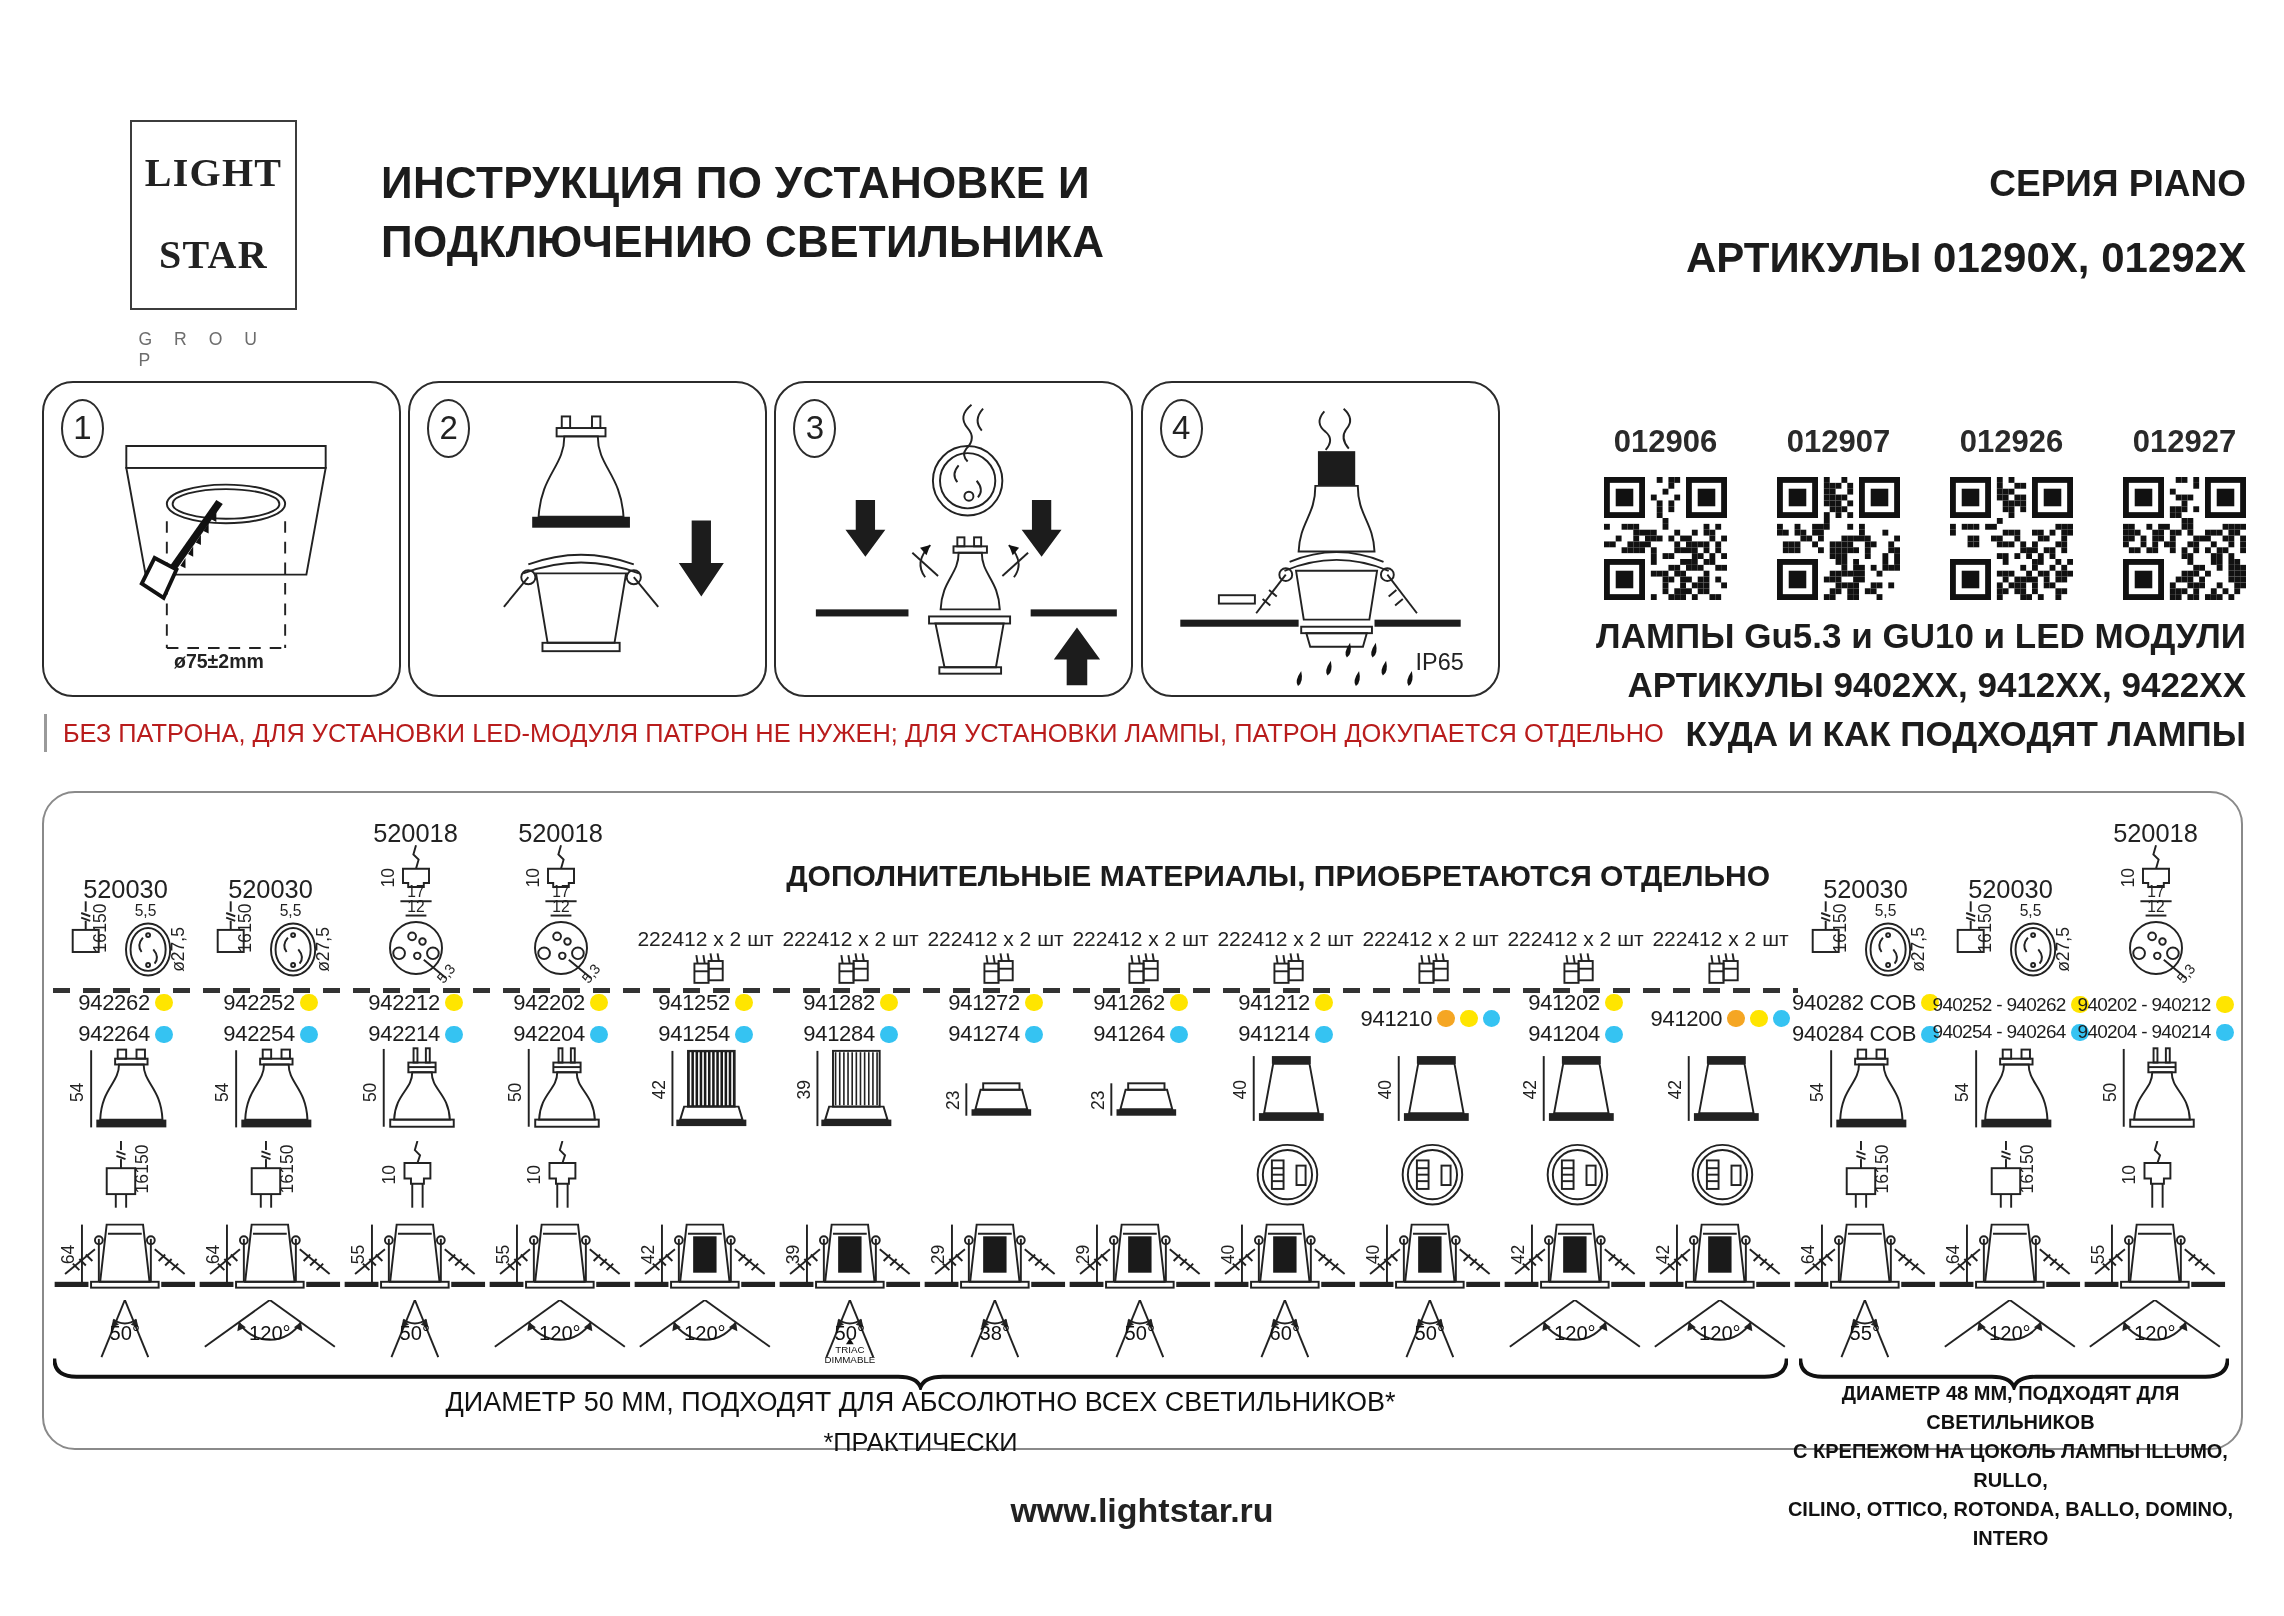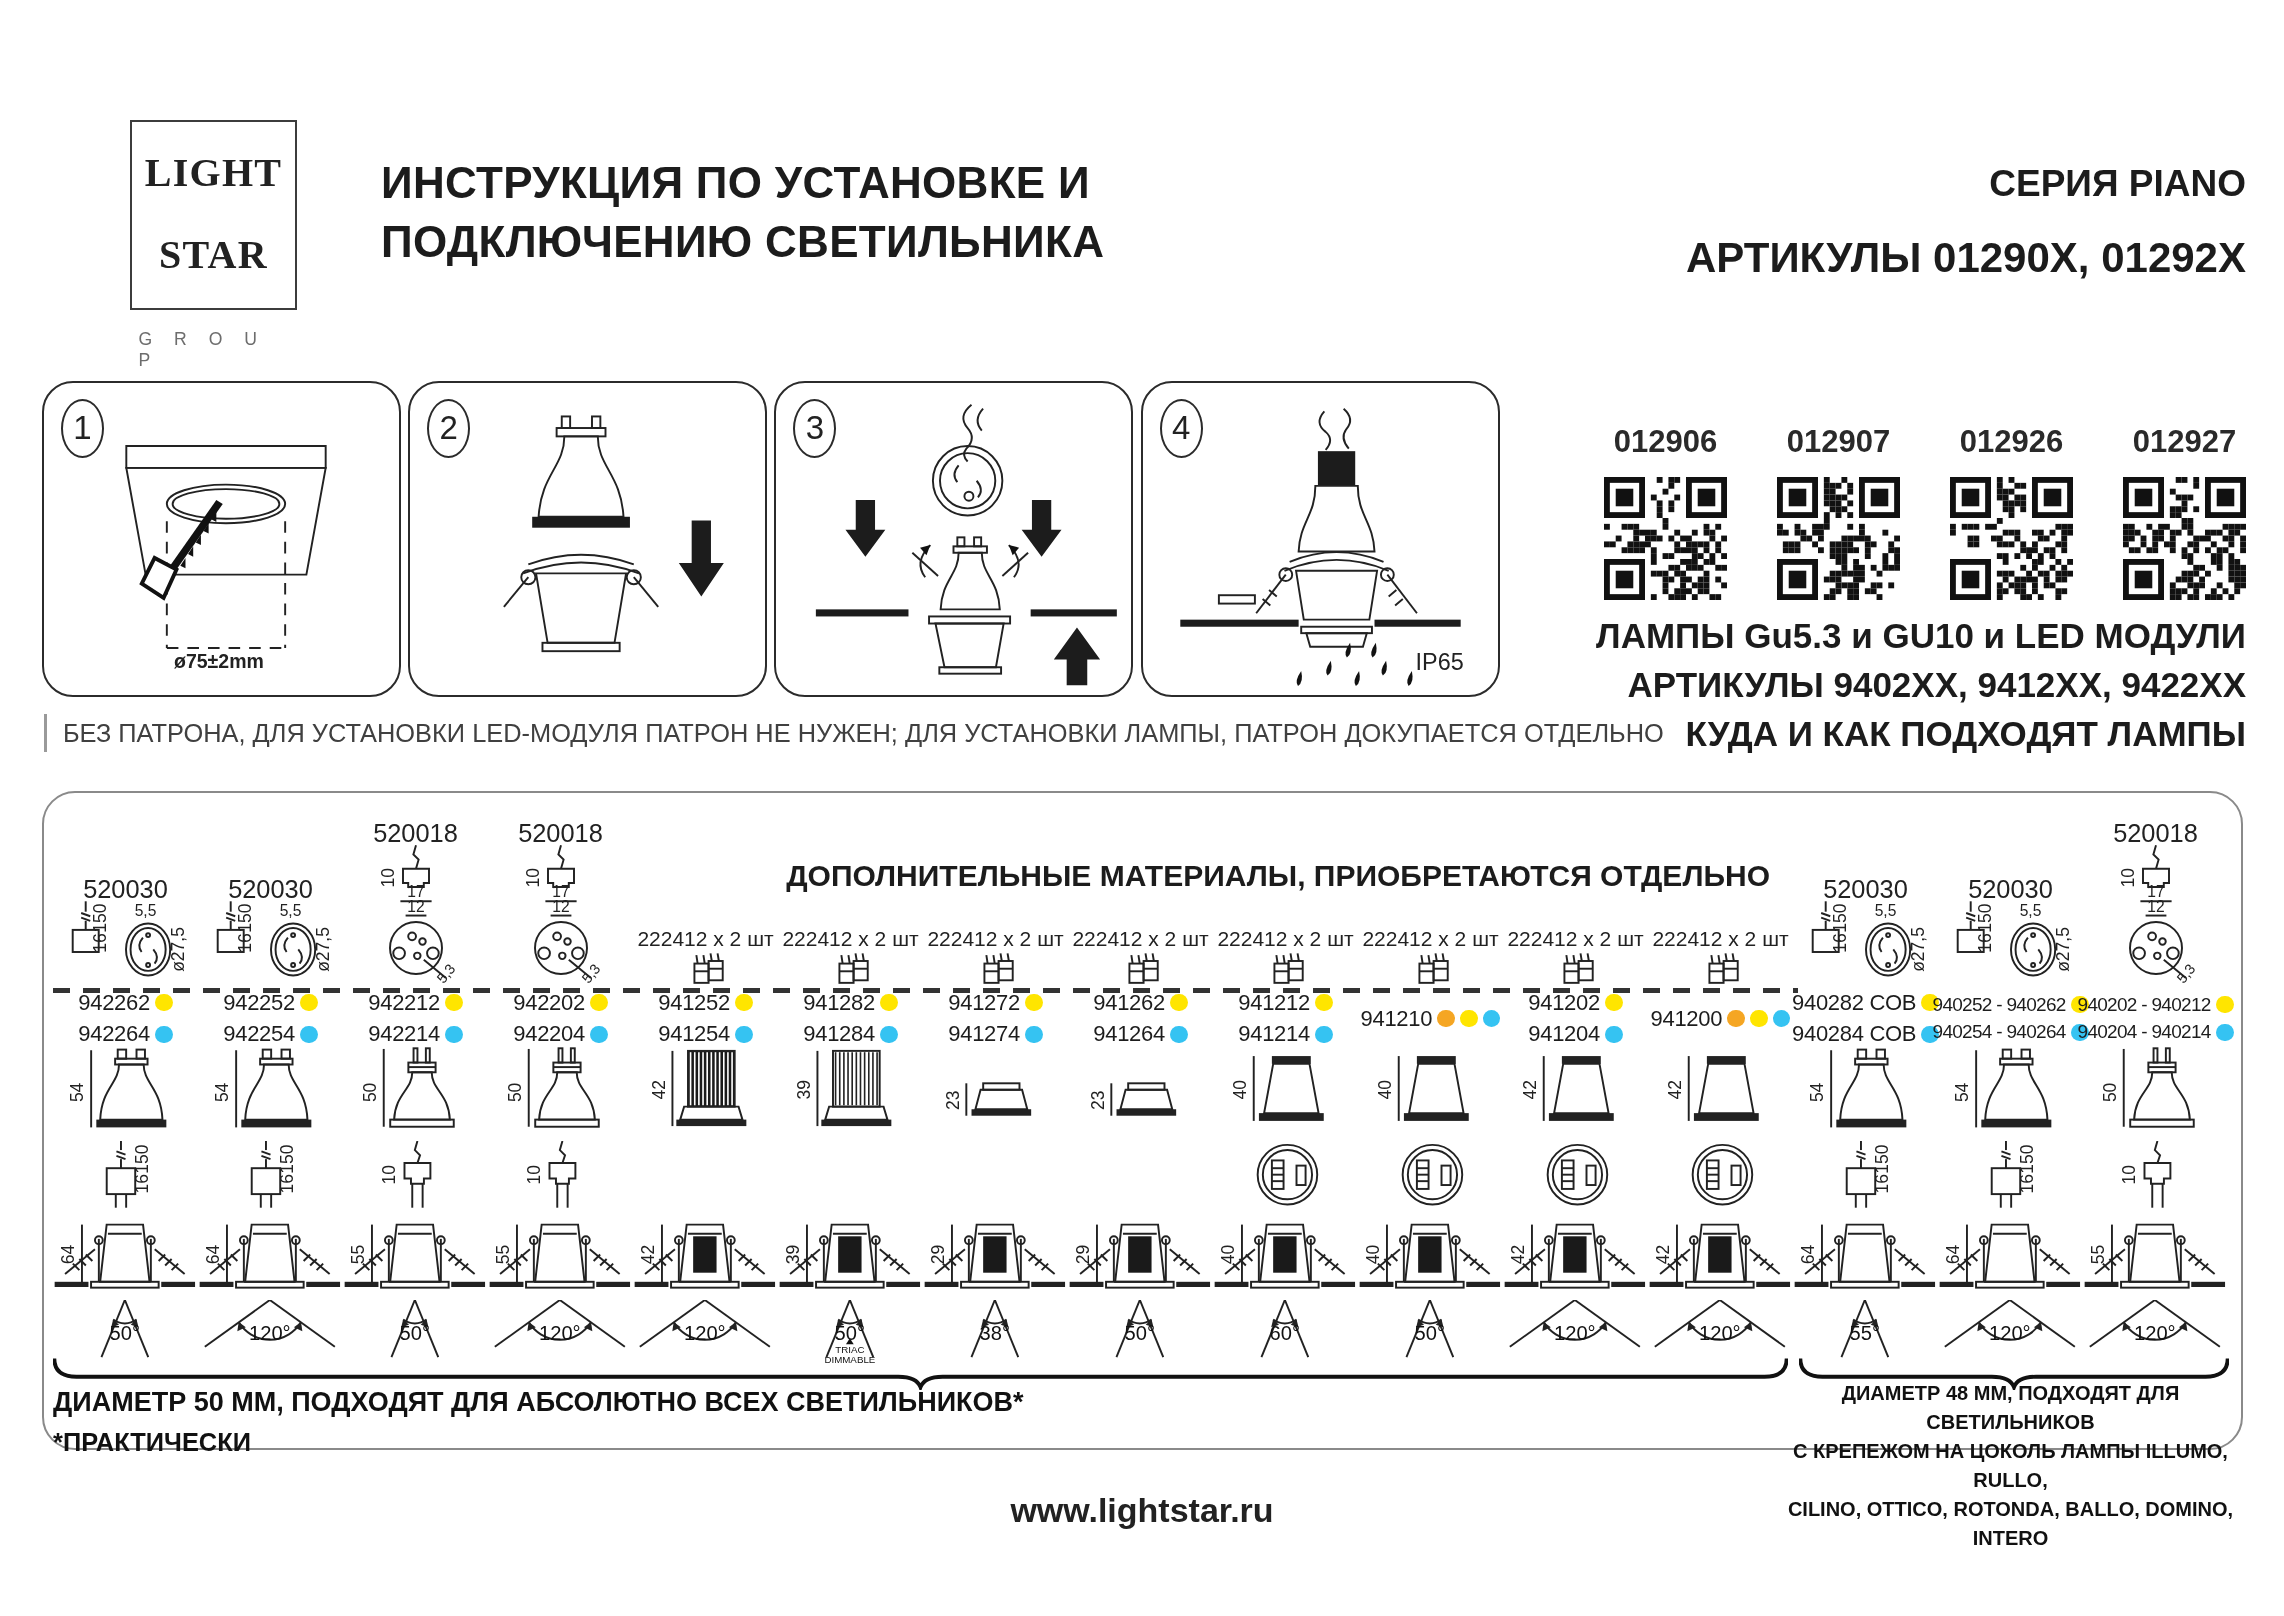--- a/index.html
+++ b/index.html
@@ -31,42 +31,42 @@
   
   .qr-row { position:absolute; left:1579px; top:384px; display:flex;margin-top:40px; }
   .qr-cell { width:173px; display:flex; flex-direction:column; align-items:center; }
   .qr-label { font-size:31px; font-weight:bold; color:#2a2a2a; }
   .qr-svg { margin-top:17px; }
 
   
   .lamp-info { position:absolute; right:38px; top:611px; text-align:right; font-size:35px; font-weight:bold; line-height:1.4; color:#1c1c1c; }
   .foot-note { position:absolute; left:44px; top:714px; display:flex; align-items:flex-start; }
   .foot-note .bar { width:3.3px; height:38px; background:#9a9a9a; }
-  .foot-note .txt { padding-left:15.6px; padding-top:5.2px; font-size:25.4px; color:#404040; }
+  .foot-note .txt { padding-left:15.6px; padding-top:5.2px; font-size:25.4px; color:#b91c1c; }
 
   
   .big-box { position:absolute; left:42px; top:791px; width:2201px; height:659px; border:2.6px solid #8a8a8a; border-radius:33px; background:#fff; }
   .materials-title { position:absolute; left:619px; width:1107px; top:66px; text-align:right; font-size:30px; font-weight:bold; color:#1c1c1c; }
   .dash-sep { position:absolute; left:9px; top:195px; width:1745px; height:5.2px;
     background:repeating-linear-gradient(90deg,#333 0 17px, transparent 17px 30px); }
   .cols { position:absolute; left:9px; top:9px; width:2182px; height:557px; display:flex; }
   .col { position:relative; width:145px; display:flex; flex-direction:column; align-items:center; }
   .sec-acc { position:relative; width:100%; height:188px; }
   .acc-label { position:absolute; width:100%; text-align:center; font-size:25.4px; color:#222; }
   .acc-label.clip { font-size:21px; }
   .acc-art { position:absolute; left:50%; transform:translateX(-50%); }
   .sec-arts { height:57px; display:flex; flex-direction:column; justify-content:center; align-items:center; gap:5.9px; width:100%; }
   .art-line { display:flex; align-items:center; gap:5.2px; white-space:nowrap; }
   .art-code { font-size:22px; color:#1d1d1d; letter-spacing:-0.3px; }
   .art-code.small { font-size:19px; letter-spacing:-0.7px;text-align:center; }
   .dot { width:17.6px; height:17.6px; border-radius:50%; display:inline-block; }
   .sec-lamp { height:94px; } .sec-mid { height:68px; } .sec-fix { height:91px; } .sec-angle { height:59px; }
 
   .brace { position:absolute; height:33px; }
-  .bottom-left { position:absolute; left:9px; width:1735px; top:594px; text-align:left; font-weight:bold; color:#111; }
+  .bottom-left { position:absolute; left:9px; width:1735px; top:594px; text-align:center; font-weight:normal; color:#111; }
   .bl1 { font-size:27px; } .bl2 { font-size:25.4px; margin-top:10.4px; }
   .bottom-right { position:absolute; left:1719px; width:495px; top:586px; text-align:center; font-weight:bold; color:#111; font-size:20px; line-height:1.45; }
 
   .site { position:absolute; left:0; width:100%; top:1491px; text-align:center; font-size:34px; font-weight:bold; color:#222; }
 
   svg { display:block; }
   .ln { stroke:#222; stroke-width:3; fill:none; }
 </style>
 </head>
 <body>

